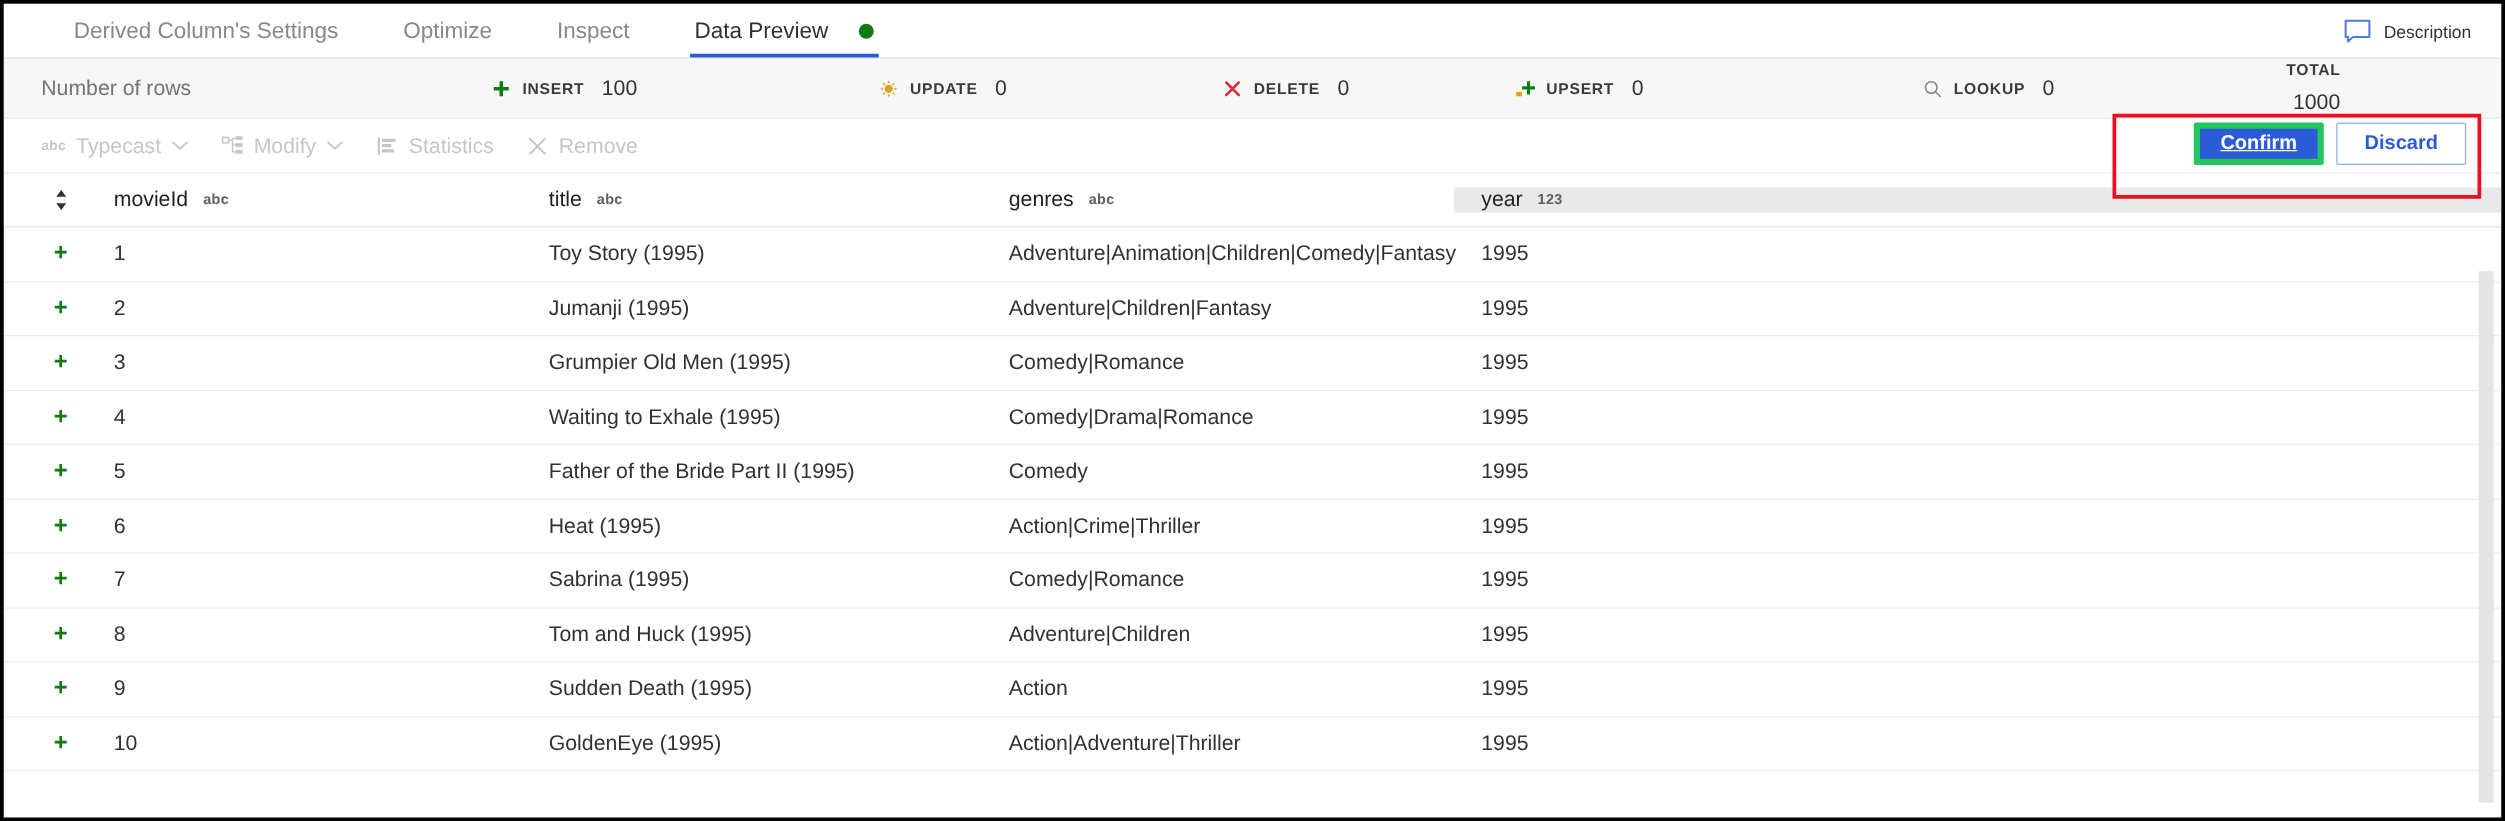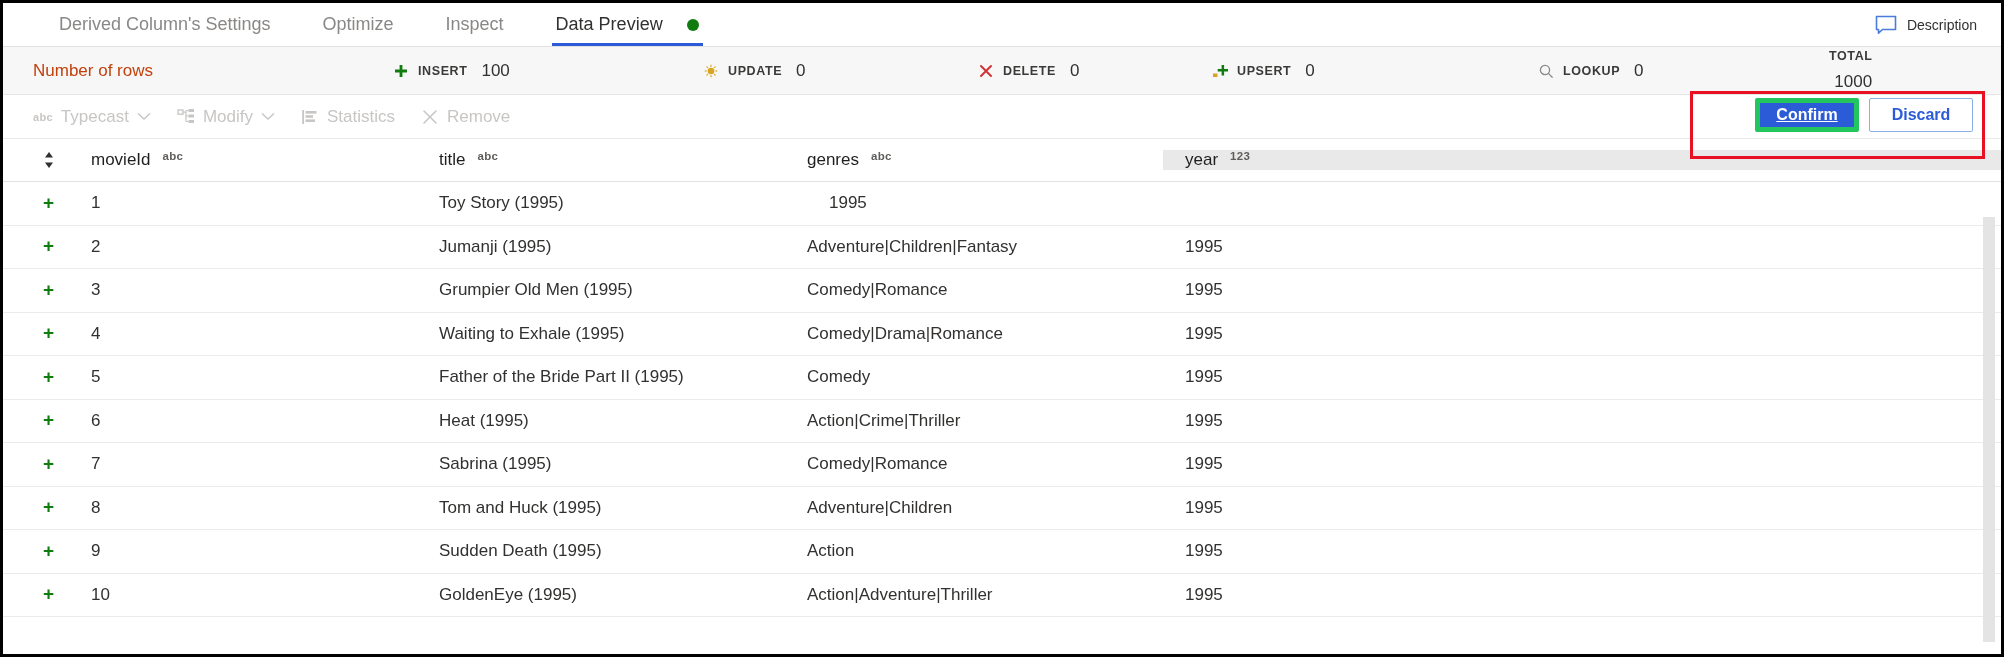--- a/index.html
+++ b/index.html
@@ -73,21 +73,21 @@
     position: relative;
     height: 48px;
     background: #f7f7f7;
     border-bottom: 1px solid #e6e6e6;
     display: flex;
     align-items: center;
     padding-left: 30px;
     font-size: 16px;
     color: #323130;
   }
-  .stats-title { font-size: 17px; color: #c2410c; }
+  .stats-title { font-size: 17px; color: #737373; }
   .stat {
     position: absolute;
     display: flex;
     align-items: center;
     gap: 9px;
     white-space: nowrap;
   }
   .stat .s-ico { width: 16px; height: 16px; display:block; }
   .stat .s-label {
     font-size: 12.5px;
@@ -187,20 +187,21 @@
   .c-mark  { width: 66px;  padding-left: 40px; }
   .c-id    { width: 370px; padding-left: 22px; }
   .c-title { width: 368px; }
   .c-genre { width: 356px; }
   .c-year  { flex: 1; padding-left: 22px; }
   .grid-header .c-year,
   .grid-row .c-year { padding-left: 22px; }
   .col-hl { background: #e9e9e9; }
   .hcell {
     display: flex;
+    align-items: center;
     gap: 12px;
     height: 100%;
   }
   .type-badge {
     font-size: 11.5px;
     font-weight: 700;
     color: #605e5c;
     letter-spacing: 0.3px;
   }
   .plus-green {
@@ -386,20 +387,21 @@
           <span class="type-badge">123</span>
         </div>
       </div>
     </div>
 
     <div id="rows-container">
         <div class="grid-row">
           <div class="c-mark"><span class="plus-green">+</span></div>
           <div class="c-id">1</div>
           <div class="c-title">Toy Story (1995)</div>
+          <div class="c-genre">Adventure|Animation|Children|Comedy|Fantasy</div>
           <div class="c-year">1995</div>
         </div>
         <div class="grid-row">
           <div class="c-mark"><span class="plus-green">+</span></div>
           <div class="c-id">2</div>
           <div class="c-title">Jumanji (1995)</div>
           <div class="c-genre">Adventure|Children|Fantasy</div>
           <div class="c-year">1995</div>
         </div>
         <div class="grid-row">

